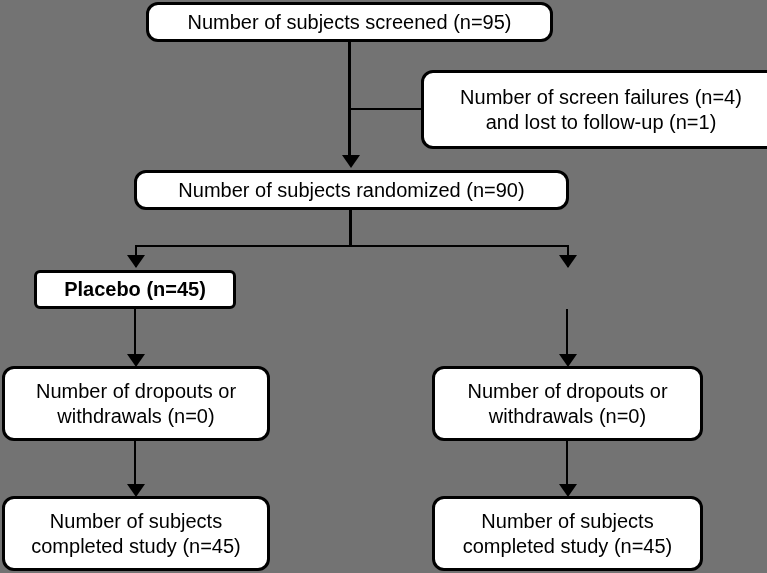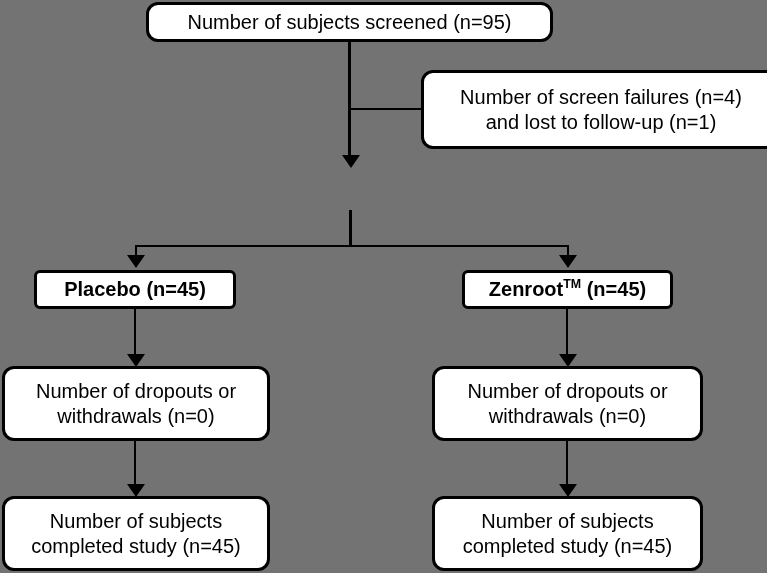--- a/index.html
+++ b/index.html
@@ -138,28 +138,28 @@
 
   <div class="node" id="n-screened">
     <span class="txt">Number of subjects screened (n=95)</span>
   </div>
 
   <div class="node" id="n-failures">
     <span class="txt">Number of screen failures (n=4)
 and lost to follow-up (n=1)</span>
   </div>
 
+  <div class="node" id="n-randomized">
+    <span class="txt">Number of subjects randomized (n=90)</span>
+  </div>
 
   <div class="node bold" id="n-placebo">
     <span class="txt">Placebo (n=45)</span>
   </div>
 
-  <div class="node bold" id="n-zenroot">
-    <span class="txt"><span>Zenroot</span><span class="tm">TM</span><span> (n=45)</span></span>
-  </div>
 
   <div class="node" id="n-drop-left">
     <span class="txt">Number of dropouts or
 withdrawals (n=0)</span>
   </div>
 
   <div class="node" id="n-drop-right">
     <span class="txt">Number of dropouts or
 withdrawals (n=0)</span>
   </div>

